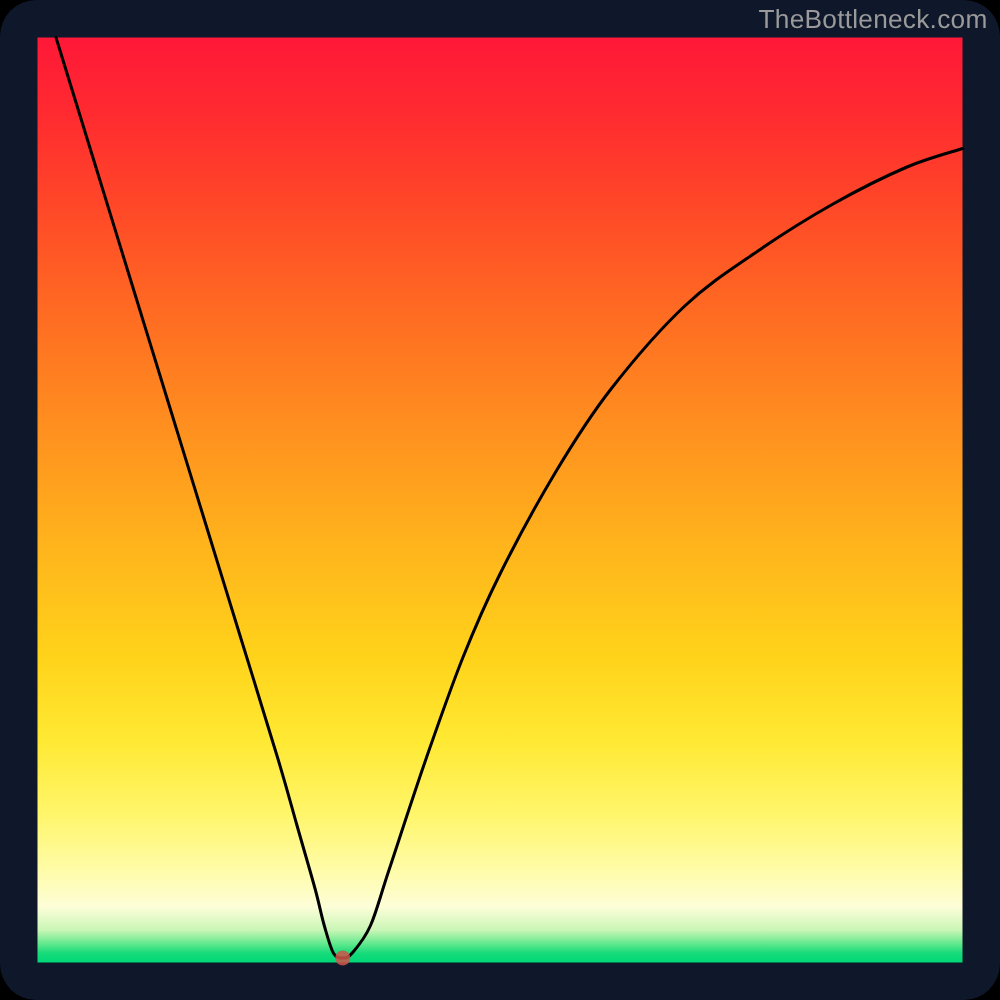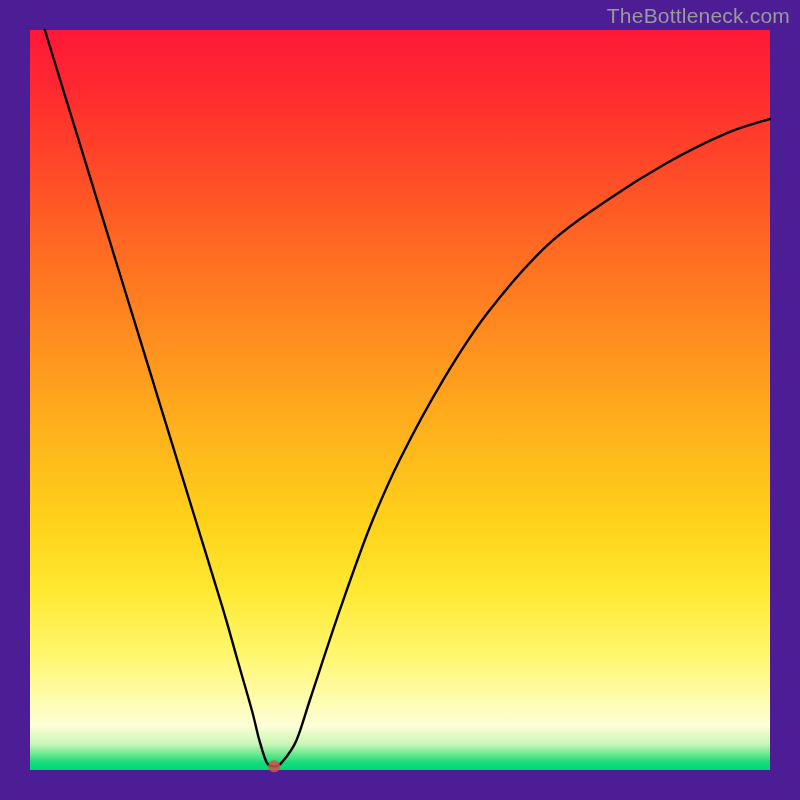--- a/index.html
+++ b/index.html
@@ -8,21 +8,22 @@
     width: 800px;
     height: 800px;
     overflow: hidden;
     background: #000;
     font-family: Arial, Helvetica, sans-serif;
   }
   .stage {
     position: relative;
     width: 800px;
     height: 800px;
-    background: #4c1d95;
+    background: #0f172a;
+    border-radius: 29px;
   }
   .plot-area {
     position: absolute;
     left: 30px;
     top: 30px;
     width: 740px;
     height: 740px;
     
     background: linear-gradient(
       to bottom,

